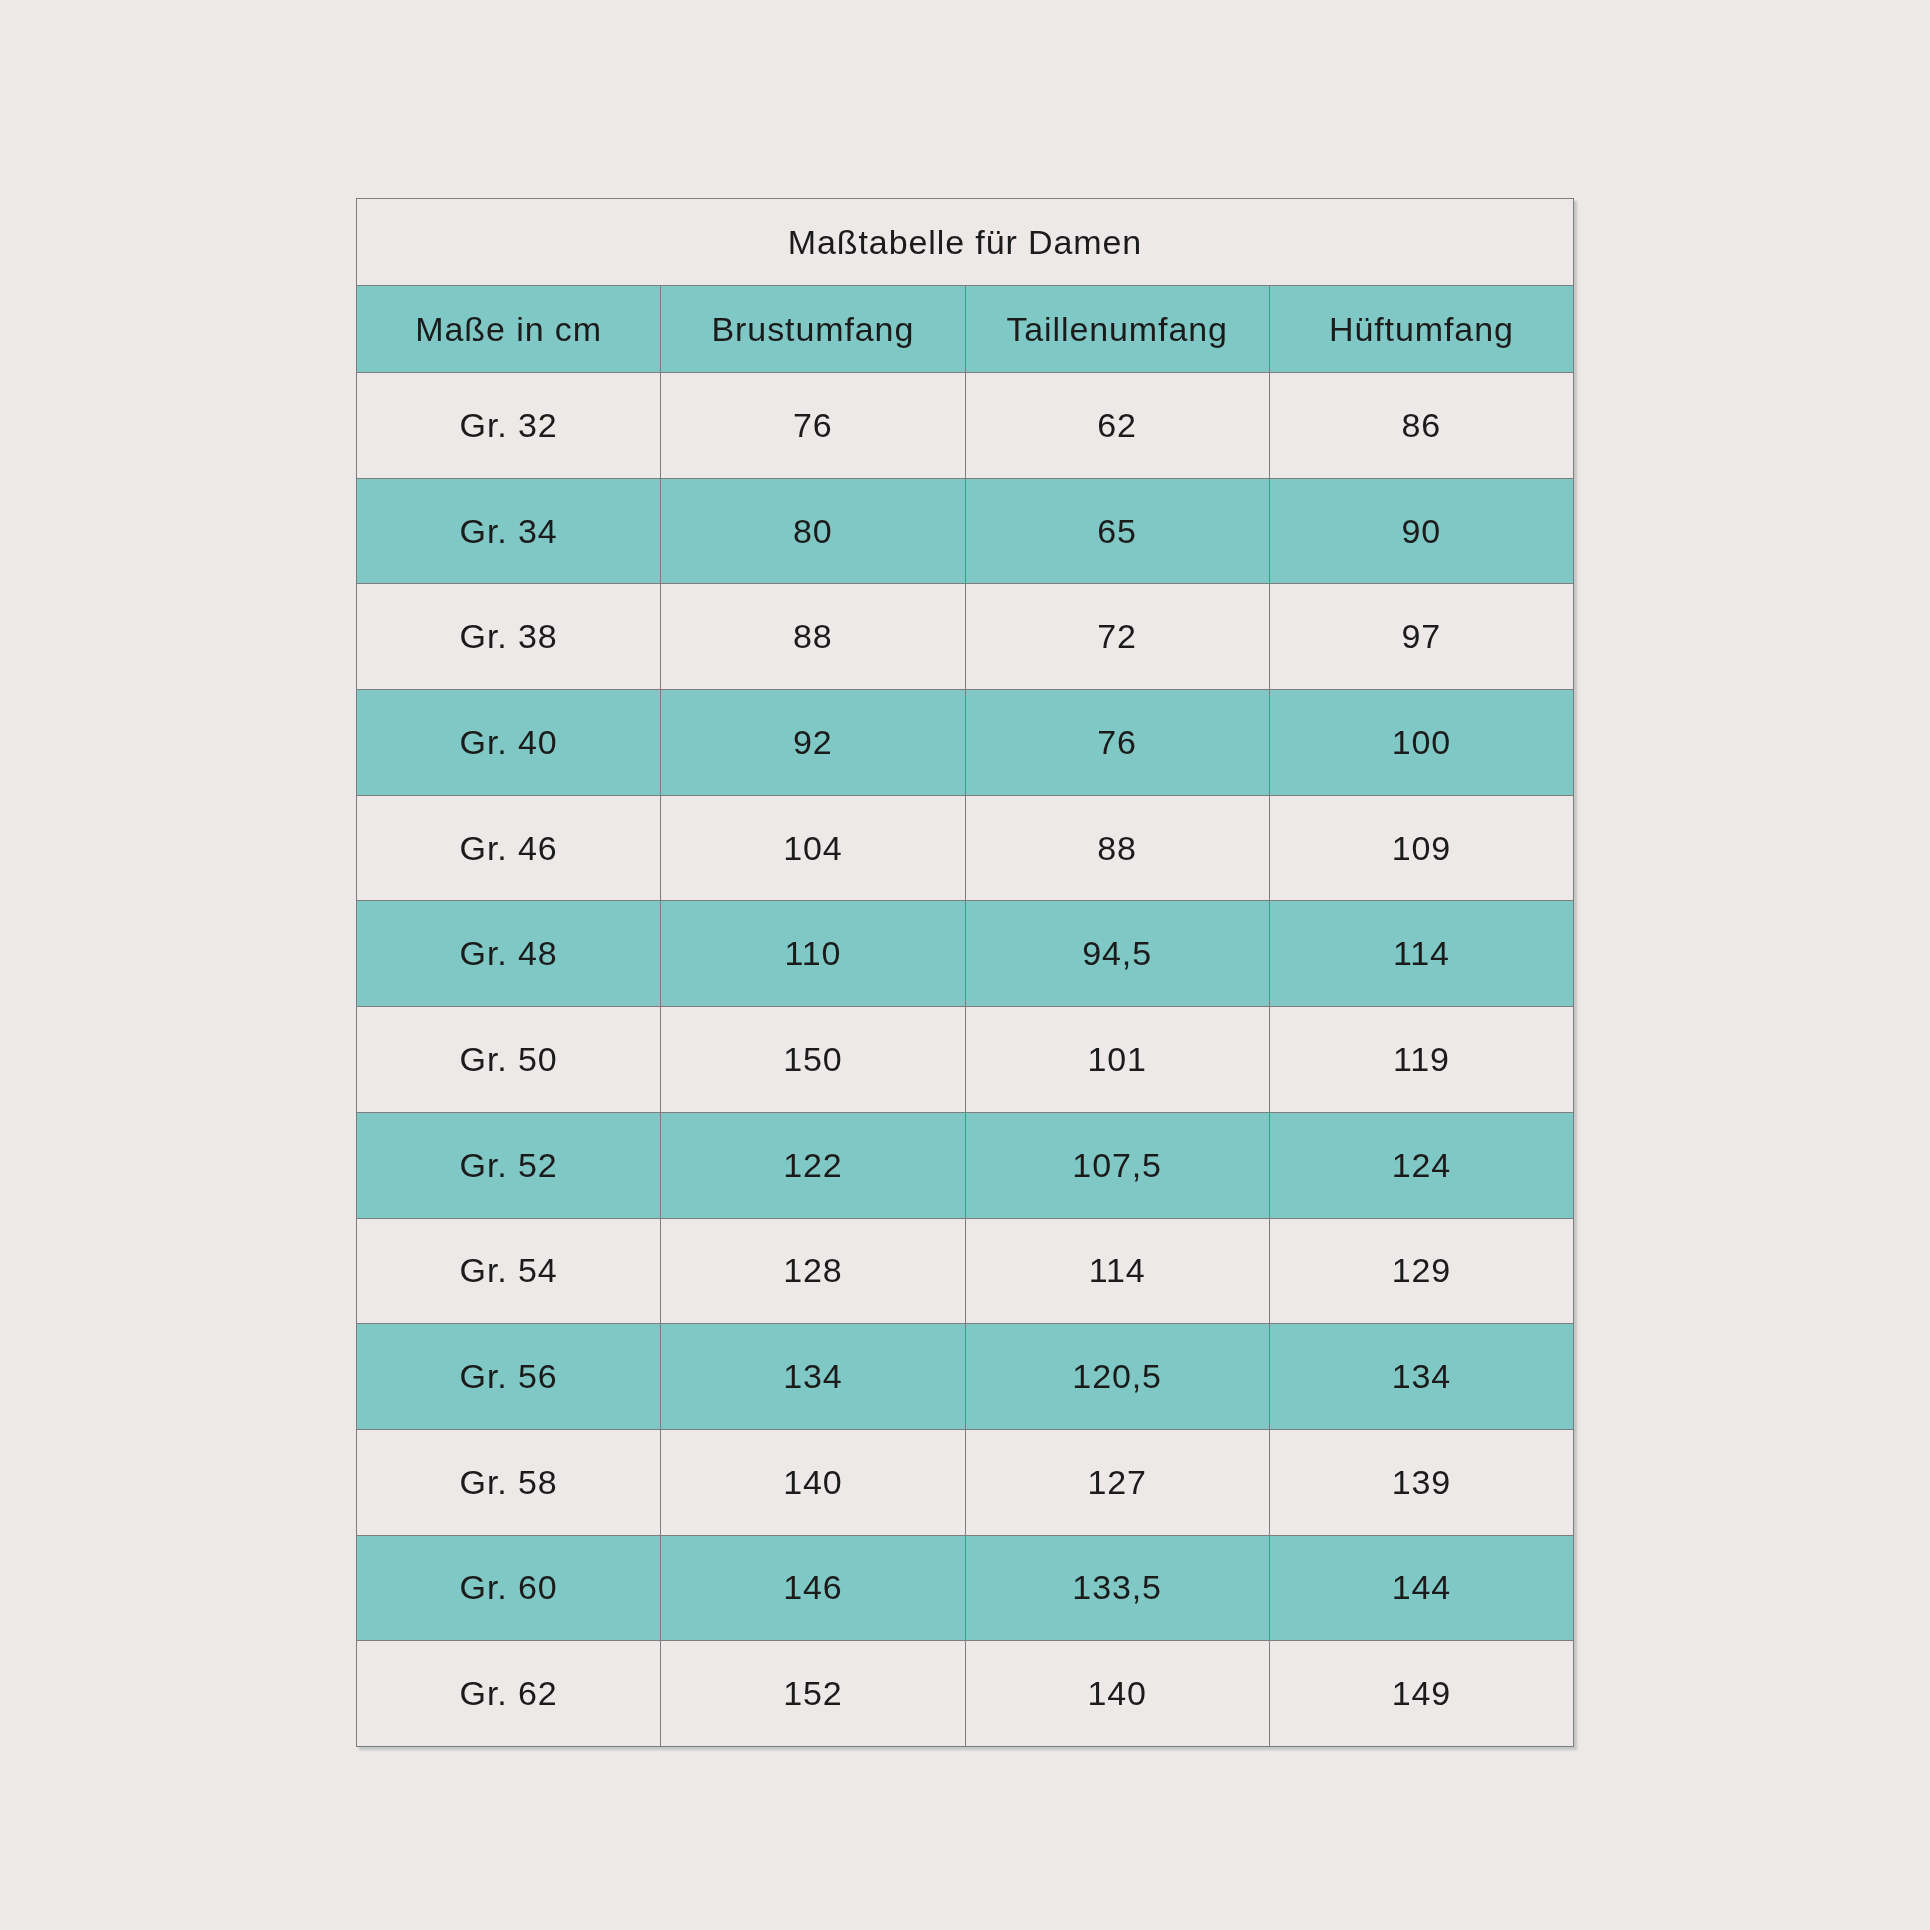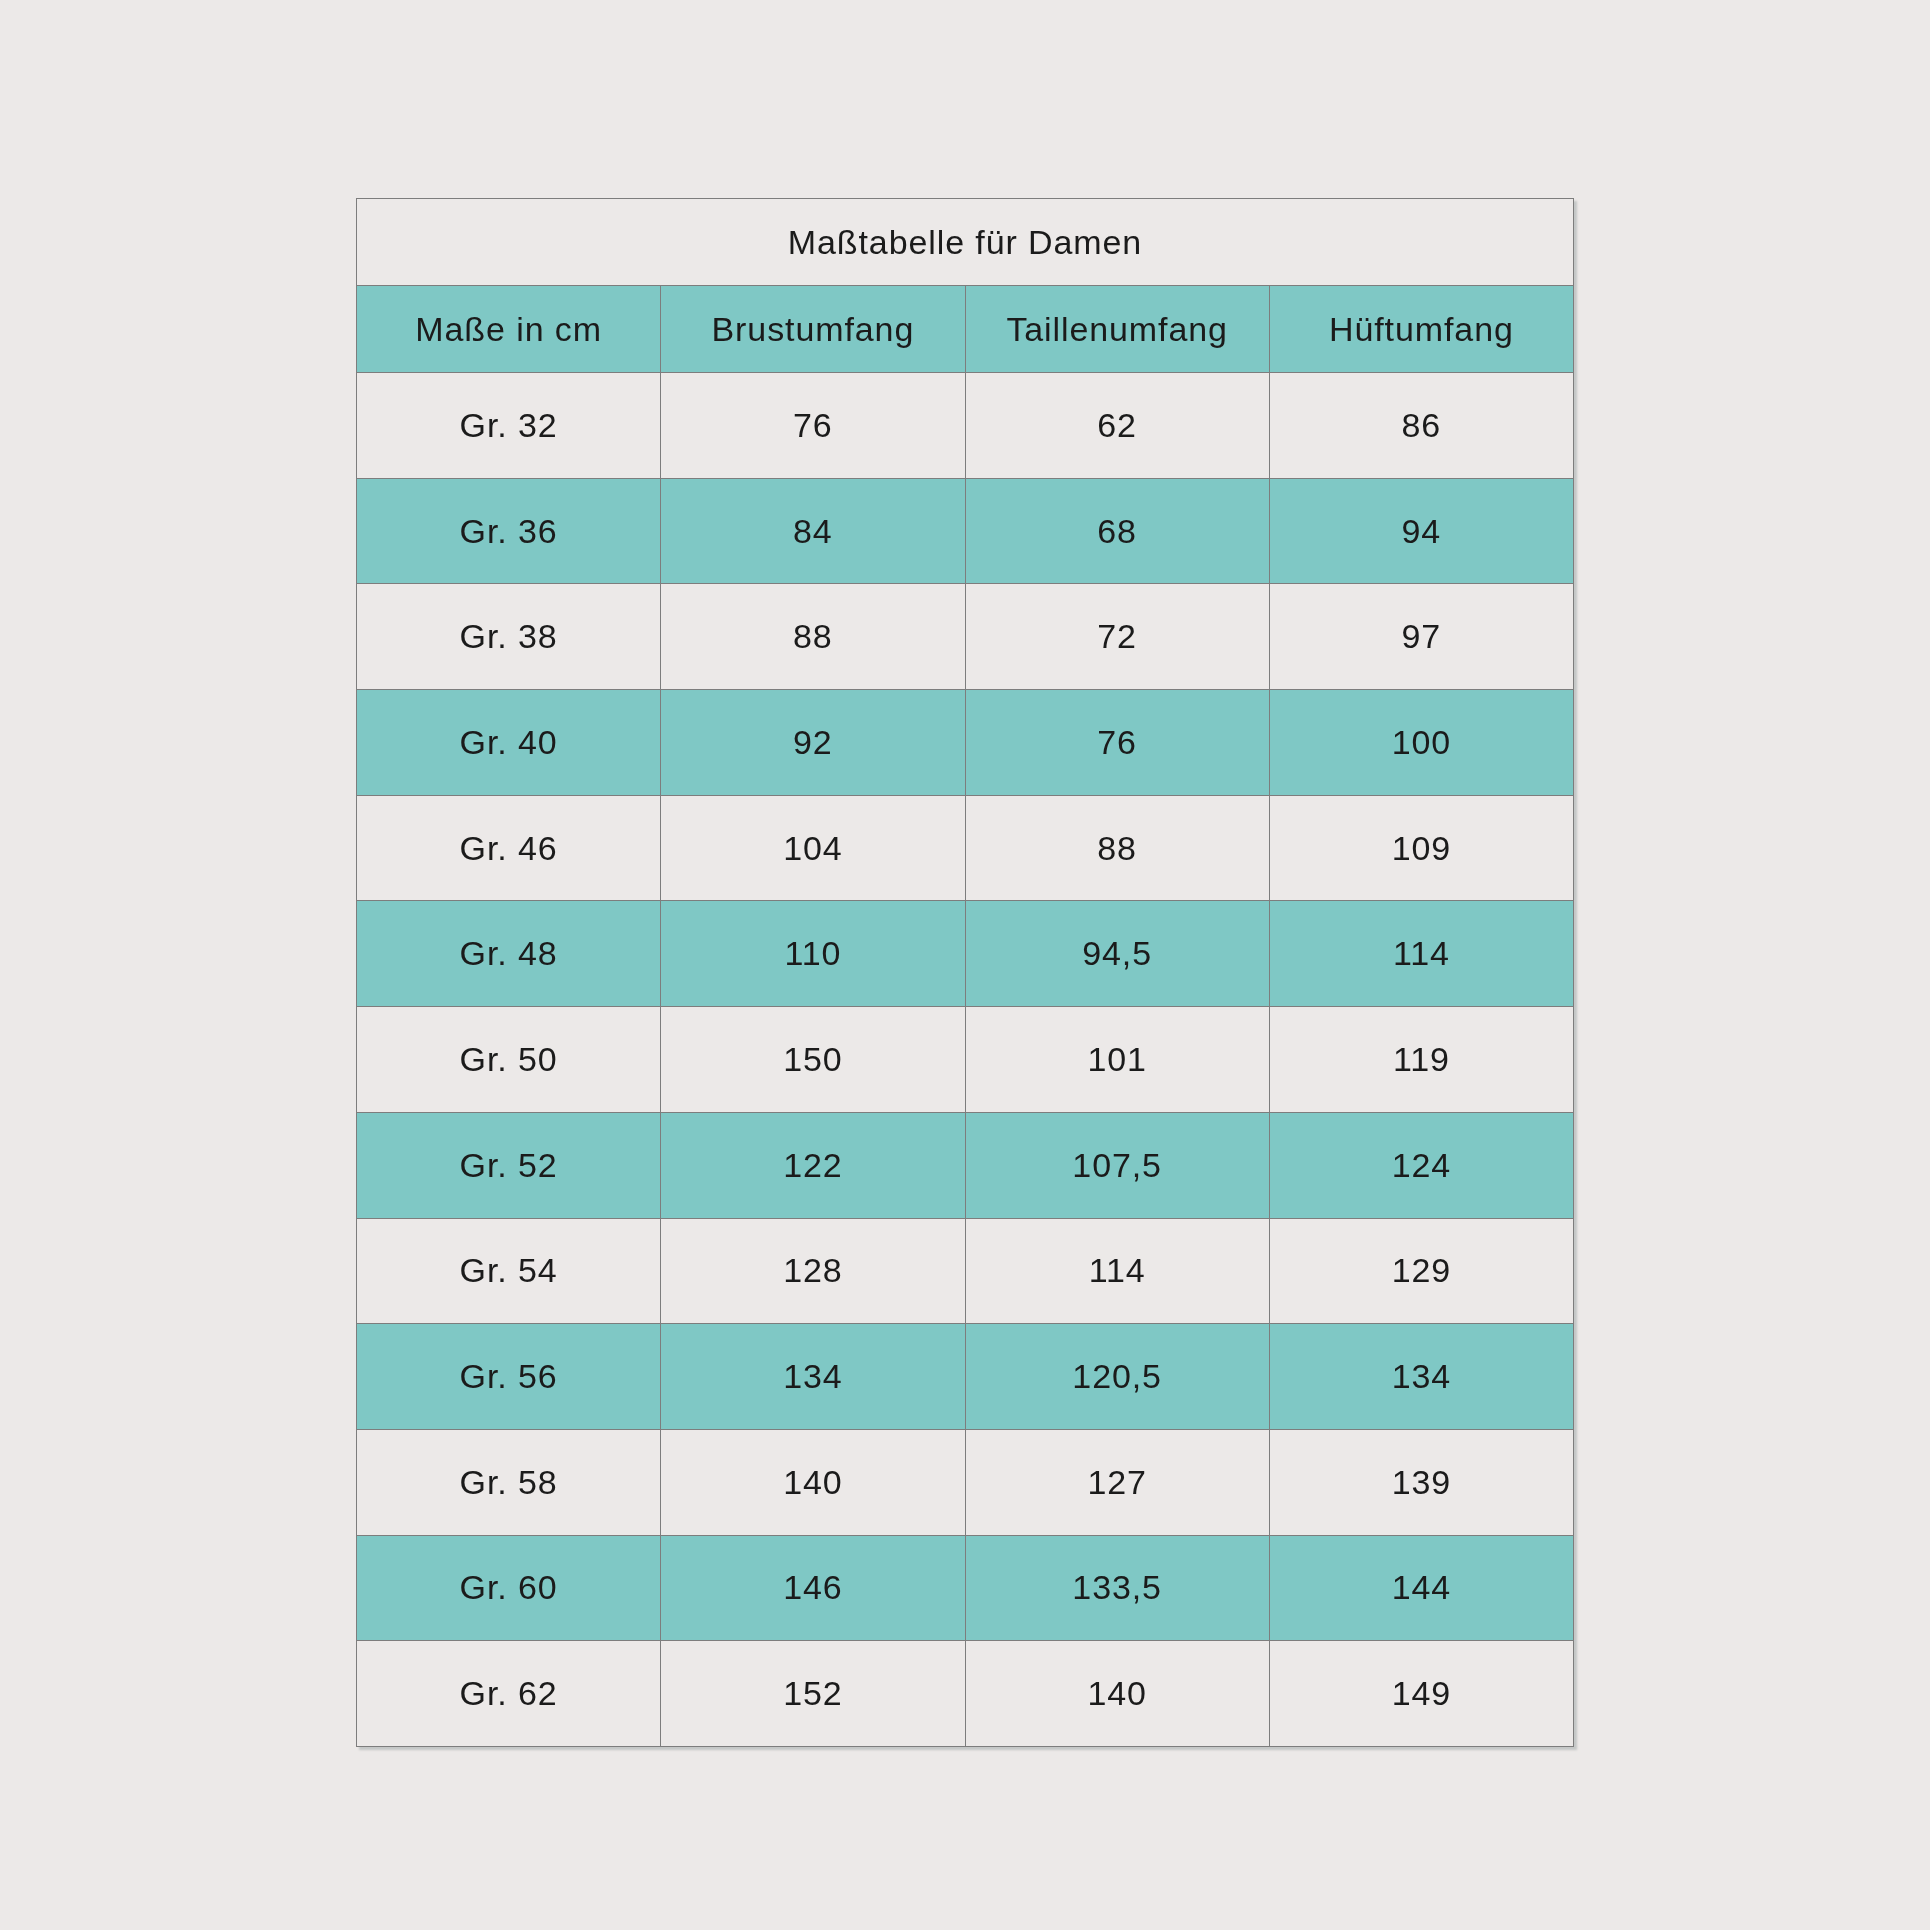--- a/index.html
+++ b/index.html
@@ -70,24 +70,24 @@
     </tr>
   </thead>
   <tbody>
     <tr>
       <td>Gr. 32</td>
       <td>76</td>
       <td>62</td>
       <td>86</td>
     </tr>
     <tr>
-      <td>Gr. 36</td>
-      <td>84</td>
-      <td>68</td>
-      <td>94</td>
+      <td>Gr. 34</td>
+      <td>80</td>
+      <td>65</td>
+      <td>90</td>
     </tr>
     <tr>
       <td>Gr. 38</td>
       <td>88</td>
       <td>72</td>
       <td>97</td>
     </tr>
     <tr>
       <td>Gr. 40</td>
       <td>92</td>

